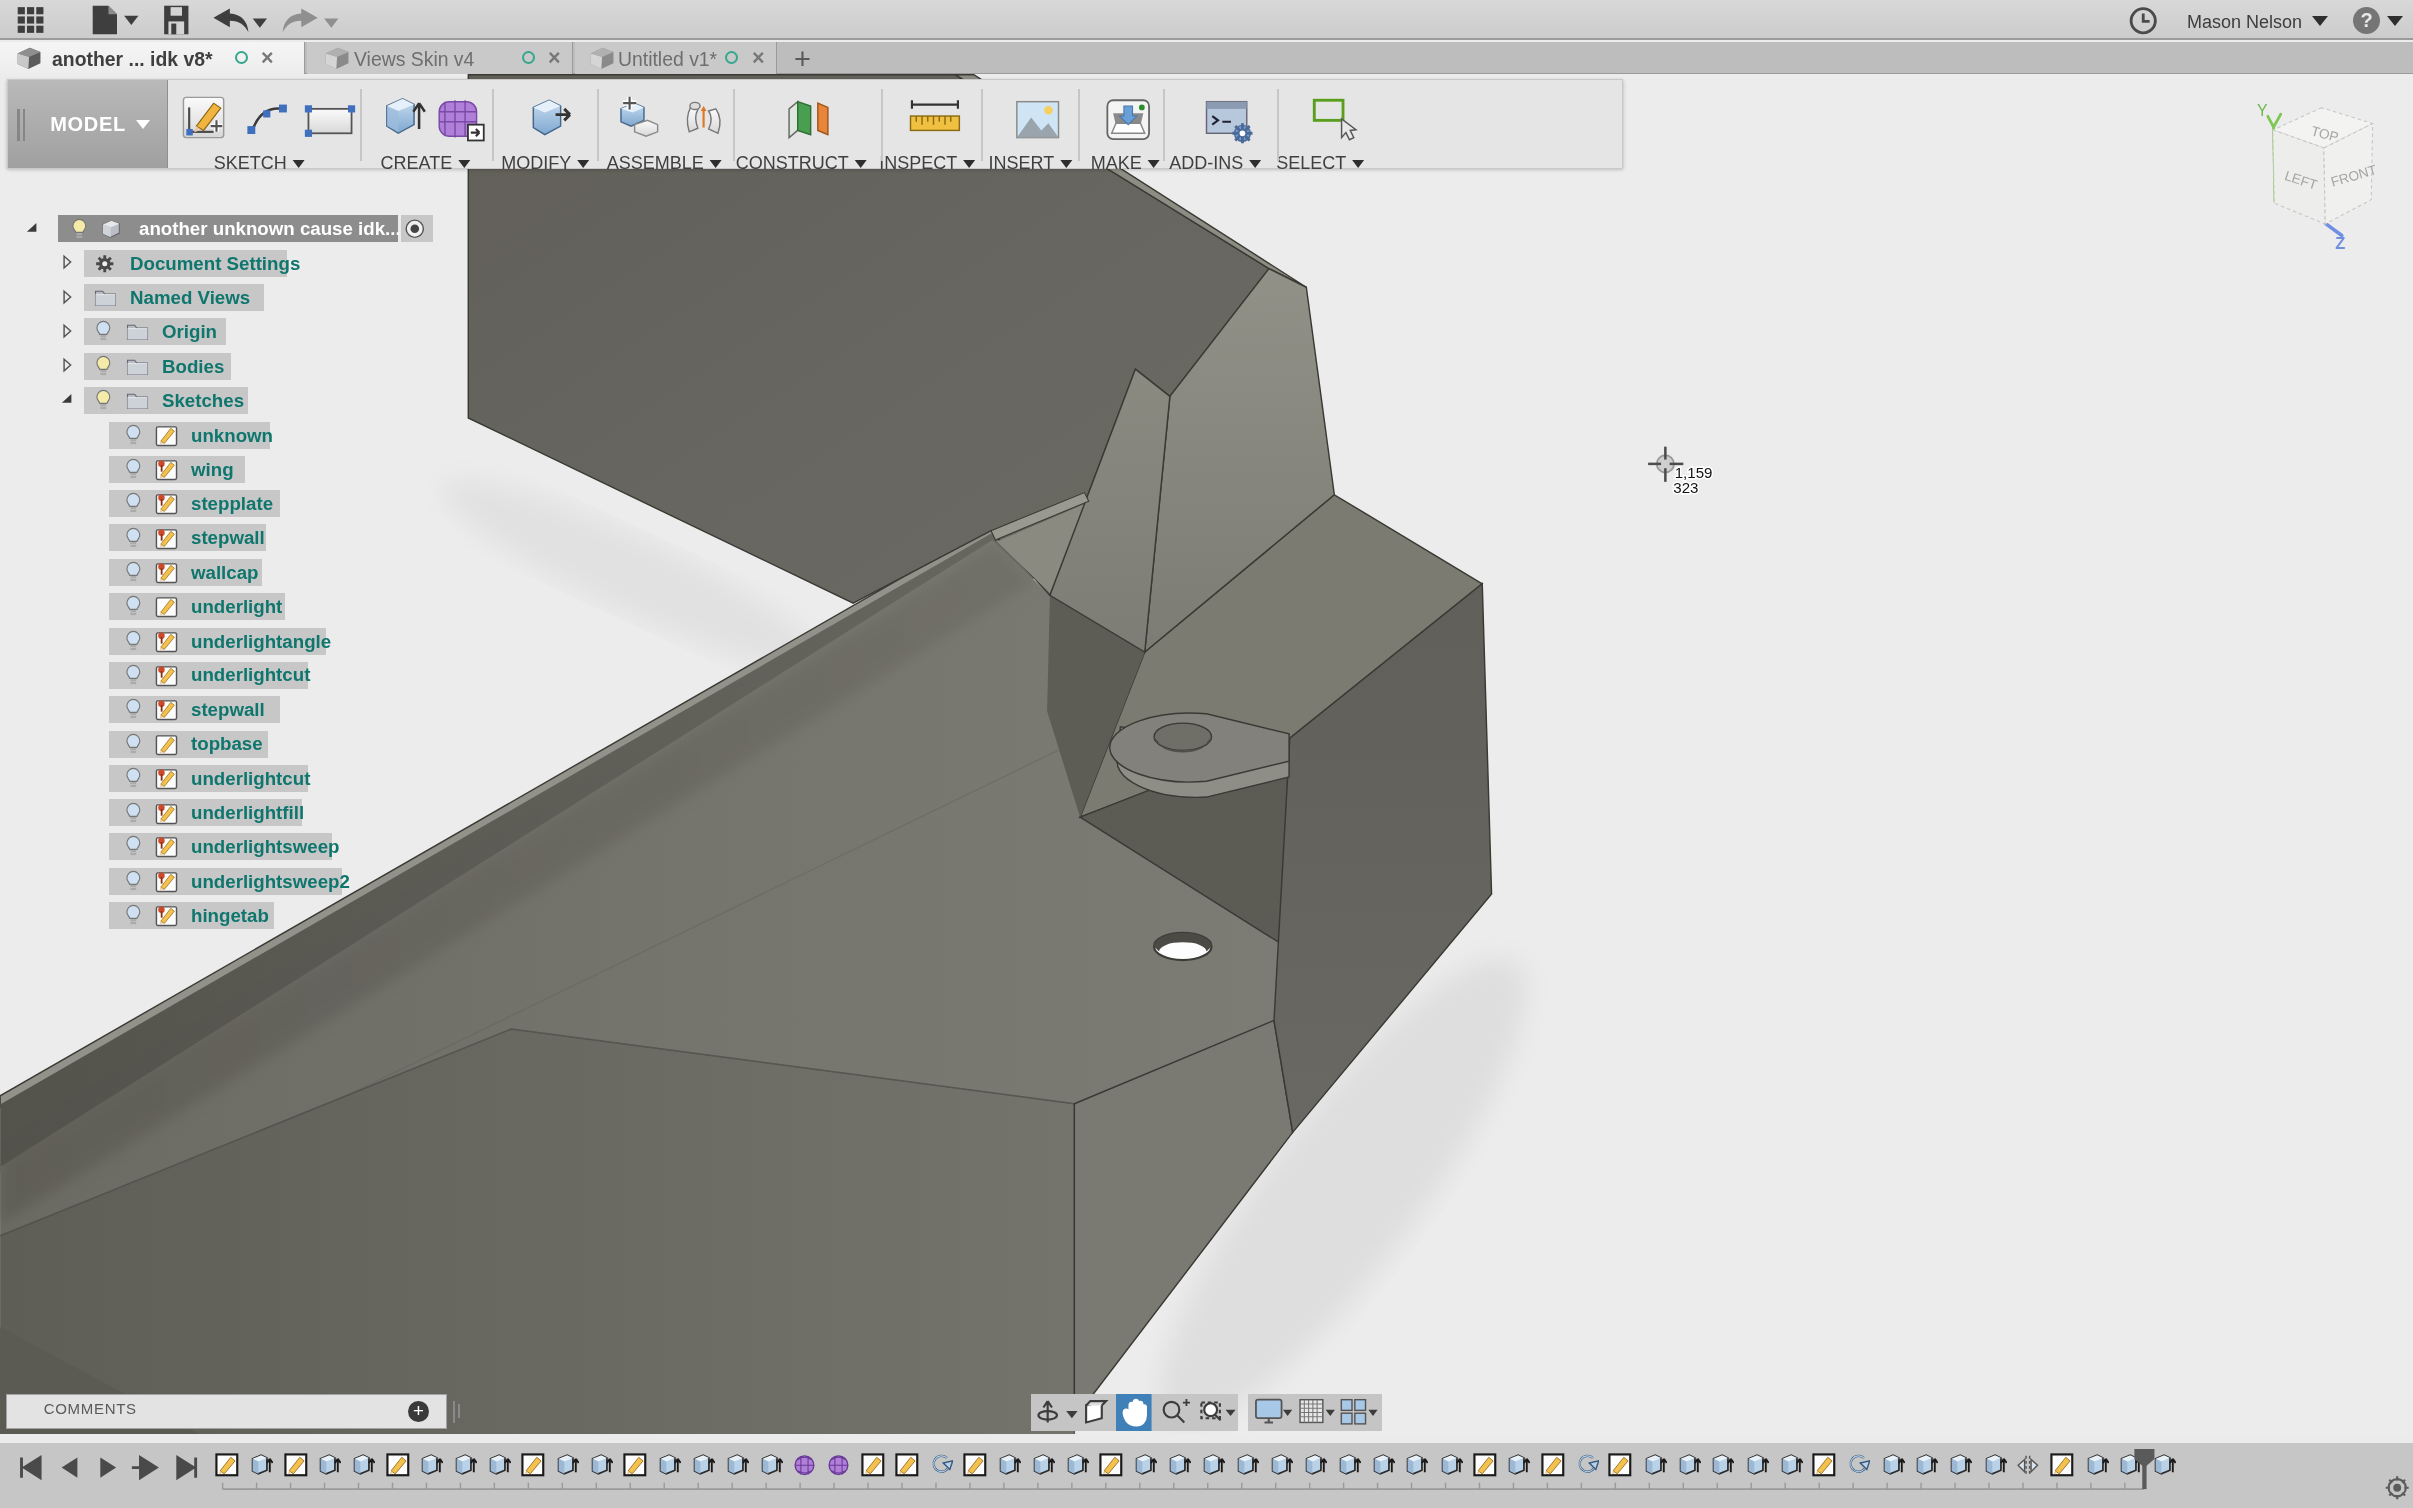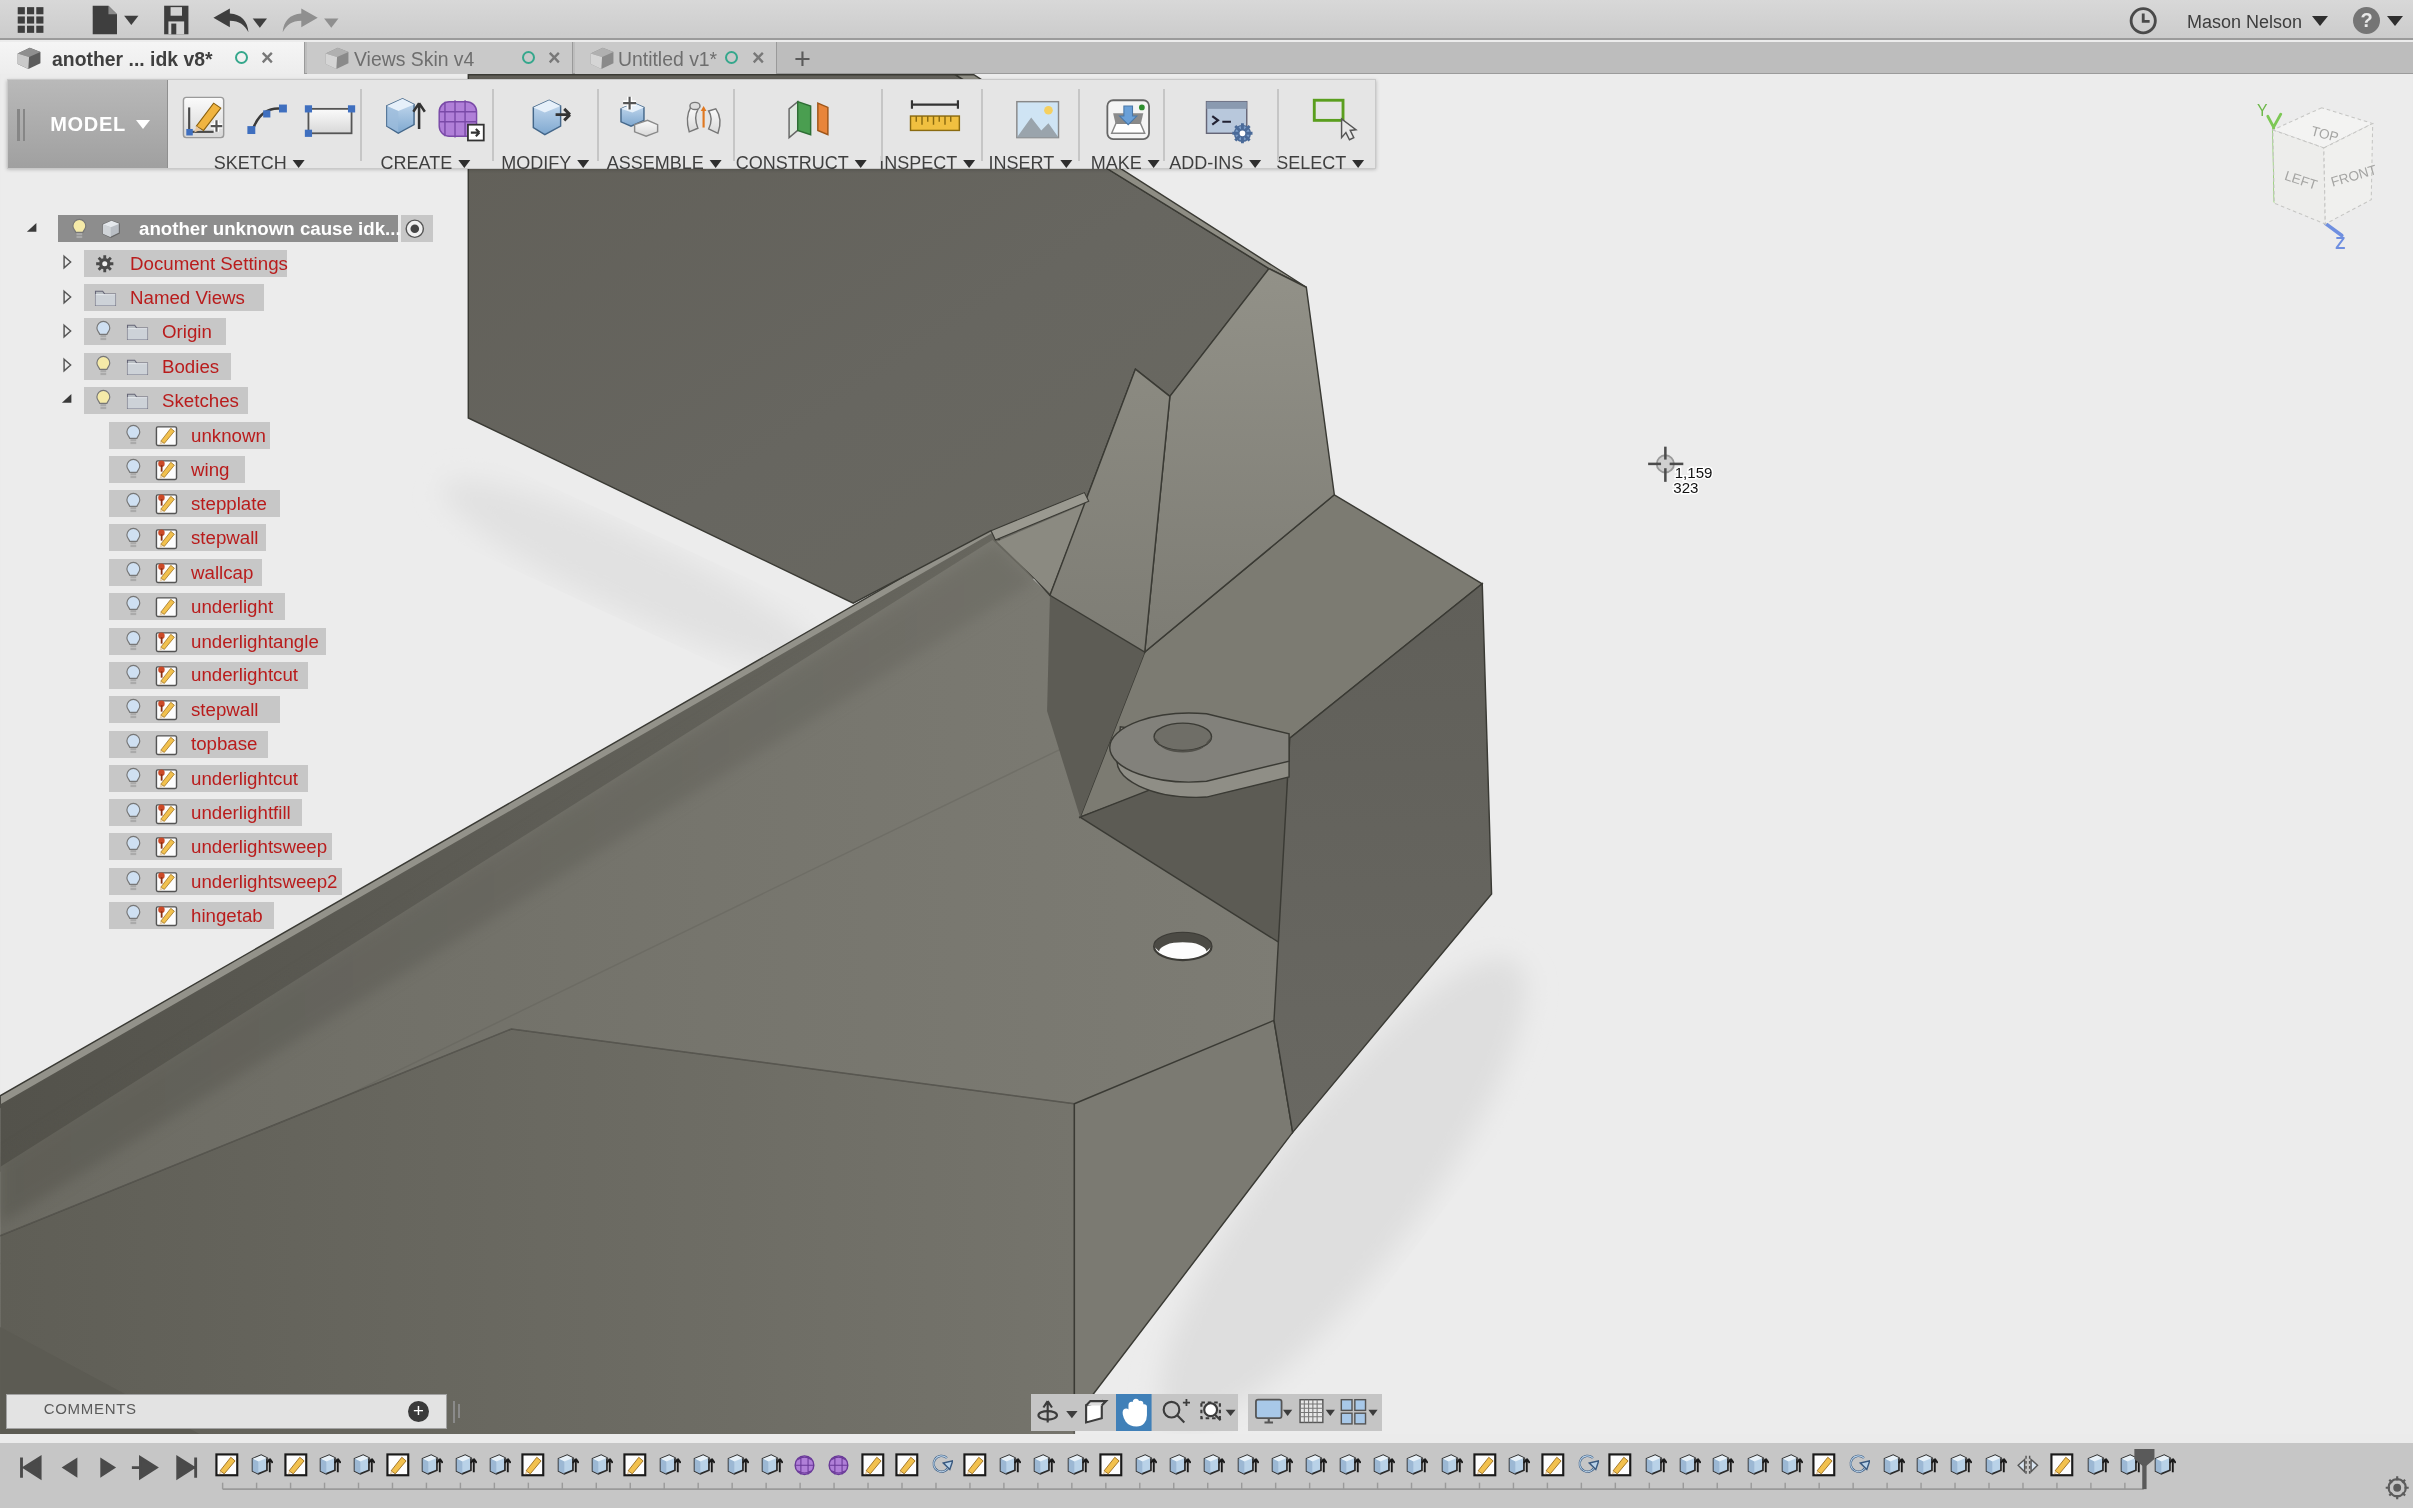--- a/index.html
+++ b/index.html
@@ -20,35 +20,35 @@
 .tab { position:absolute; top:0; height:32px; border-right:1.4px solid #9a9a9a; }
 .tab.active { background:linear-gradient(#f5f5f5,#ededed); }
 .tab.inactive { background:#c9c9c9; }
 .tabtxt { position:absolute; top:5.7px; font-size:19.4px; color:#6e6e6e; white-space:nowrap; }
 .tab.active .tabtxt { color:#3f3f3f; font-weight:bold; }
 .tabring { position:absolute; top:9.3px; width:13px; height:13px; border:2.2px solid #35a78c; border-radius:50%; }
 .tabx { position:absolute; top:4.3px; font-size:21.5px; font-weight:bold; color:#787878; }
 .plus { position:absolute; left:794px; top:1.4px; font-size:29px; color:#5a5a5a; }
 
 
-#toolbar { left:7.2px; top:79px; width:1369px; height:90px; background:#e5e5e5; border:0.7px solid #c9c9c9; box-shadow:0 1.4px 3.6px rgba(0,0,0,0.25); z-index:40; }
+#toolbar { left:7.2px; top:79px; width:1616px; height:90px; background:#e5e5e5; border:0.7px solid #c9c9c9; box-shadow:0 1.4px 3.6px rgba(0,0,0,0.25); z-index:40; }
 #modelbtn { position:absolute; left:0; top:0; width:160px; height:88px; background:linear-gradient(#b9b9b9,#a0a0a0); border-right:0.7px solid #8f8f8f; }
 #modeltxt { position:absolute; left:42px; top:33px; color:#fff; font-weight:bold; font-size:20px; letter-spacing:0.7px; }
 #modeldrop { position:absolute; left:128px; top:40px; width:0;height:0; border-left:7.2px solid transparent; border-right:7.2px solid transparent; border-top:9.3px solid #fff; }
 .grip { position:absolute; top:29px; width:2.2px; height:32px; background:#868686; }
 .tglabel { position:absolute; top:73px; font-size:18px; color:#3f3f3f; white-space:nowrap; transform:translateX(-50%); }
 .tgdrop { display:inline-block; width:0;height:0; border-left:6.5px solid transparent; border-right:6.5px solid transparent; border-top:8.6px solid #2e2e2e; margin-left:5.7px; vertical-align:middle;}
 .tsep { position:absolute; top:8.6px; width:1.4px; height:72px; background:#c6c6c6; }
 .ticon { position:absolute; top:13px; }
 
 
 #browserhead { left:5px; top:170px; width:445px; height:40px; background:#f2f2f2; border:1.4px solid #9e9e9e; z-index:30; }
 .brow { position:absolute; height:26.6px; background:rgba(196,196,196,0.93); z-index:30; }
 .brow.sel { background:#8d8d8d; }
-.btxt { position:absolute; top:2.9px; font-size:18.7px; color:#b91c1c; white-space:nowrap; }
+.btxt { position:absolute; top:2.9px; font-size:18.7px; color:#0f766e; white-space:nowrap;font-weight:bold; }
 .btxt.sel { color:#ffffff; font-weight:bold; }
 .bexp { position:absolute; z-index:31; }
 #commentsbar { left:5.7px; top:1394px; width:441px; height:35px; background:#e3e3e3; border:1.4px solid #a2a2a2; z-index:30; }
 
 
 .navgrp { position:absolute; top:1394px; height:37px; background:#c5c5c5; z-index:30; }
 
 
 #timeline { left:0; top:1434px; width:2413px; height:74px; background:#c6c6c6; border-top:9.3px solid #ebebeb; z-index:45; }
 .tlicon { position:absolute; top:10px; width:22px; height:22px; }

